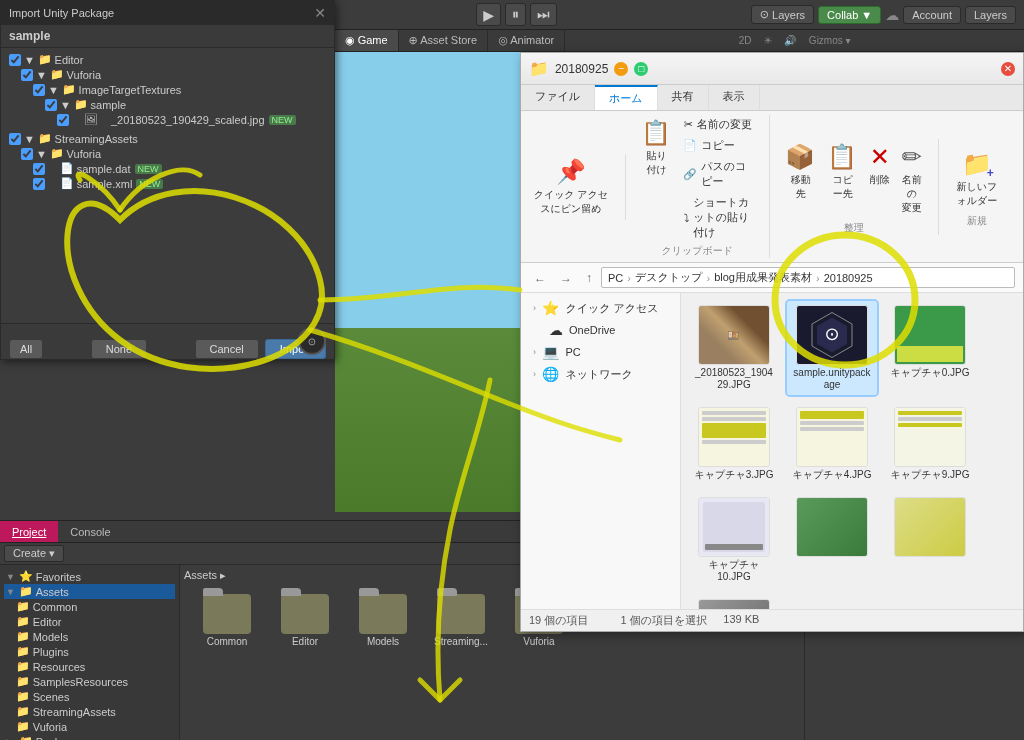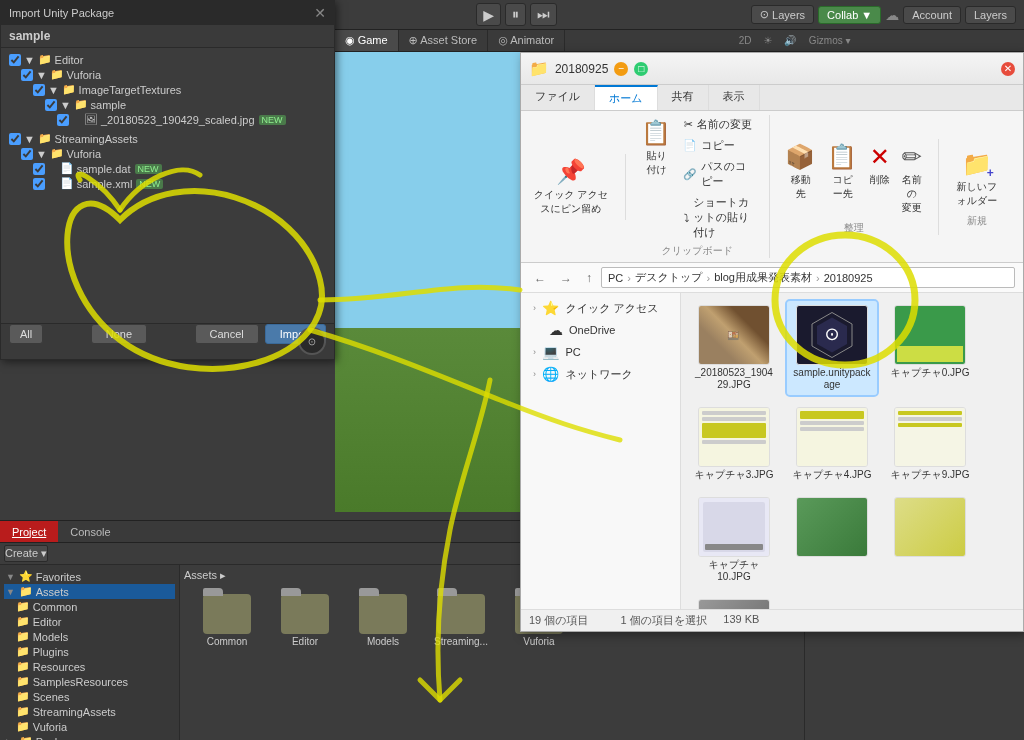--- a/index.html
+++ b/index.html
@@ -29,51 +29,51 @@
     .inspector-tab.active { background: #4c4c4c; color: #fff; border-top: 2px solid #4a9eff; }
 
     
     .game-viewport { position: absolute; top: 52px; left: 335px; right: 220px; height: 460px; background: linear-gradient(180deg, #87CEEB 0%, #87CEEB 60%, #5a8a3a 60%, #4a7a2a 100%); overflow: hidden; }
     .cloud { position: absolute; background: white; border-radius: 20px; opacity: 0.8; }
 
     
     .bottom-panel { position: absolute; bottom: 0; left: 0; right: 220px; height: 220px; background: #3c3c3c; border-top: 1px solid #222; }
     .bottom-tabs { display: flex; background: #3a3a3a; height: 22px; border-bottom: 1px solid #222; }
     .bottom-tab { padding: 2px 12px; color: #bbb; font-size: 11px; cursor: pointer; display: flex; align-items: center; }
-    .bottom-tab.active { background: #b91c1c; color: #fff; text-decoration: underline; }
+    .bottom-tab.active { background: #be185d; color: #fff; text-decoration: underline; }
 
     .bottom-content { display: flex; height: calc(100% - 22px); }
     .project-sidebar { width: 180px; background: #383838; border-right: 1px solid #2a2a2a; overflow-y: auto; padding: 4px; }
     .project-main { flex: 1; background: #3c3c3c; padding: 4px; }
 
     .tree-item { display: flex; align-items: center; gap: 3px; padding: 1px 2px; color: #ccc; font-size: 11px; cursor: pointer; white-space: nowrap; }
     .tree-item.selected { background: #1a5a9a; }
     .tree-arrow { width: 10px; font-size: 9px; color: #888; }
 
-    .create-btn { background: #4a4a4a; border: 1px solid #2a2a2a; color: #ccc; padding: 1px 0; font-size: 11px; border-radius: 2px; cursor: pointer; }
+    .create-btn { background: #4a4a4a; border: 1px solid #2a2a2a; color: #ccc; padding: 1px 8px; font-size: 11px; border-radius: 2px; cursor: pointer; }
     .search-box { background: #2a2a2a; border: 1px solid #1a1a1a; color: #ccc; padding: 1px 4px; font-size: 11px; border-radius: 2px; width: 80px; }
 
     .assets-grid { display: flex; flex-wrap: wrap; gap: 8px; padding: 8px; }
     .asset-item { display: flex; flex-direction: column; align-items: center; width: 70px; cursor: pointer; }
     .asset-folder { width: 48px; height: 40px; background: #888; border-radius: 4px; position: relative; }
     .asset-folder::before { content: ''; position: absolute; top: -6px; left: 0; width: 20px; height: 8px; background: #999; border-radius: 2px 4px 0 0; }
     .asset-label { font-size: 10px; color: #ccc; text-align: center; margin-top: 2px; word-break: break-word; }
 
     .bottom-toolbar { display: flex; align-items: center; padding: 2px 4px; border-bottom: 1px solid #2a2a2a; gap: 4px; }
 
     
     .import-dialog { position: absolute; top: 0; left: 0; width: 335px; height: 360px; background: #3c3c3c; border: 1px solid #2a2a2a; box-shadow: 2px 2px 8px rgba(0,0,0,0.5); z-index: 10; }
     .import-titlebar { background: #2a2a2a; height: 24px; display: flex; align-items: center; padding: 0 8px; color: #ccc; font-size: 11px; justify-content: space-between; }
     .import-close { cursor: pointer; color: #888; font-size: 14px; }
     .import-subtitle { padding: 4px 8px; color: #ccc; font-size: 12px; font-weight: bold; background: #3a3a3a; border-bottom: 1px solid #2a2a2a; }
     .import-content { padding: 4px; overflow-y: auto; height: calc(100% - 80px); }
     .pkg-checkbox { width: 12px; height: 12px; accent-color: #4a9eff; }
     .new-badge { background: #4a7a4a; color: #8fef8f; font-size: 9px; padding: 0 3px; border-radius: 2px; margin-left: 4px; }
 
-    .import-footer { position: absolute; bottom: 0; left: 0; right: 0; height: 36px; background: #3a3a3a; border-top: 1px solid #2a2a2a; display: flex; align-items: flex-start; justify-content: flex-end; gap: 6px; padding: 0 8px; }
+    .import-footer { position: absolute; bottom: 0; left: 0; right: 0; height: 36px; background: #3a3a3a; border-top: 1px solid #2a2a2a; display: flex; align-items: flex-end; justify-content: flex-end; gap: 6px; padding: 0 8px; }
     .dialog-btn { background: #5a5a5a; border: 1px solid #3a3a3a; color: #ddd; padding: 3px 14px; font-size: 11px; border-radius: 3px; cursor: pointer; }
     .dialog-btn.primary { background: #4a7aaa; border-color: #3a6a9a; color: #fff; }
     .dialog-btn-all { background: #5a5a5a; border: 1px solid #3a3a3a; color: #ddd; padding: 3px 10px; font-size: 11px; border-radius: 3px; cursor: pointer; margin-right: auto; }
 
     
     .file-explorer { position: absolute; top: 52px; left: 520px; width: 504px; height: 580px; background: #f0f0f0; border: 1px solid #aaa; box-shadow: 3px 3px 10px rgba(0,0,0,0.4); z-index: 20; display: flex; flex-direction: column; }
     .explorer-titlebar { background: linear-gradient(180deg, #f5f5f5, #e8e8e8); height: 32px; display: flex; align-items: center; padding: 0 8px; border-bottom: 1px solid #ccc; gap: 6px; }
     .explorer-title { font-size: 12px; color: #333; font-weight: 500; }
     .explorer-win-btn { width: 14px; height: 14px; border-radius: 50%; border: none; cursor: pointer; font-size: 10px; display: flex; align-items: center; justify-content: center; }
     .win-close { background: #e74c3c; color: white; margin-left: auto; }
@@ -216,21 +216,21 @@
     <div class="pkg-row" style="padding-left:40px;">
       <input type="checkbox" checked="" class="pkg-checkbox" style="">
       <span style="margin-right:3px;">▼</span>
       <span>📁</span>
       <span style="margin-left:3px;">sample</span>
     </div>
     <div class="pkg-row" style="padding-left:52px;">
       <input type="checkbox" checked="" class="pkg-checkbox" style="">
       <span style="width:12px; display:inline-block;"></span>
       <span>🖼</span>
-      <span style="margin-left:3px;">_20180523_190429_scaled.jpg</span>
+      <span style="margin-left:13px;">_20180523_190429_scaled.jpg</span>
       <span class="new-badge">NEW</span>
     </div>
     <div class="pkg-row" style="padding-left:4px; margin-top:4px;">
       <input type="checkbox" checked="" class="pkg-checkbox" style="">
       <span style="margin-right:3px;">▼</span>
       <span>📁</span>
       <span style="margin-left:3px;">StreamingAssets</span>
     </div>
     <div class="pkg-row" style="padding-left:16px;">
       <input type="checkbox" checked="" class="pkg-checkbox" style="">

